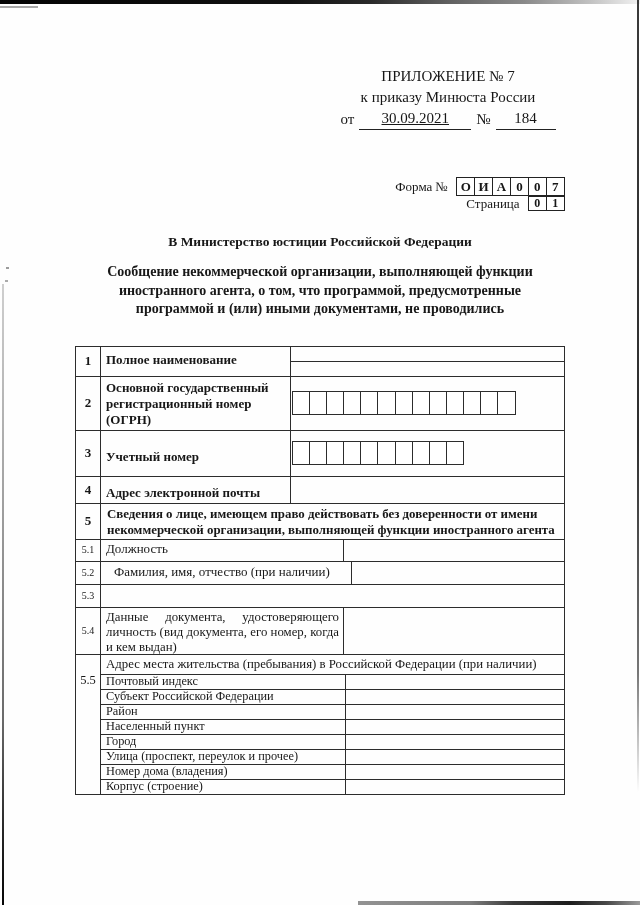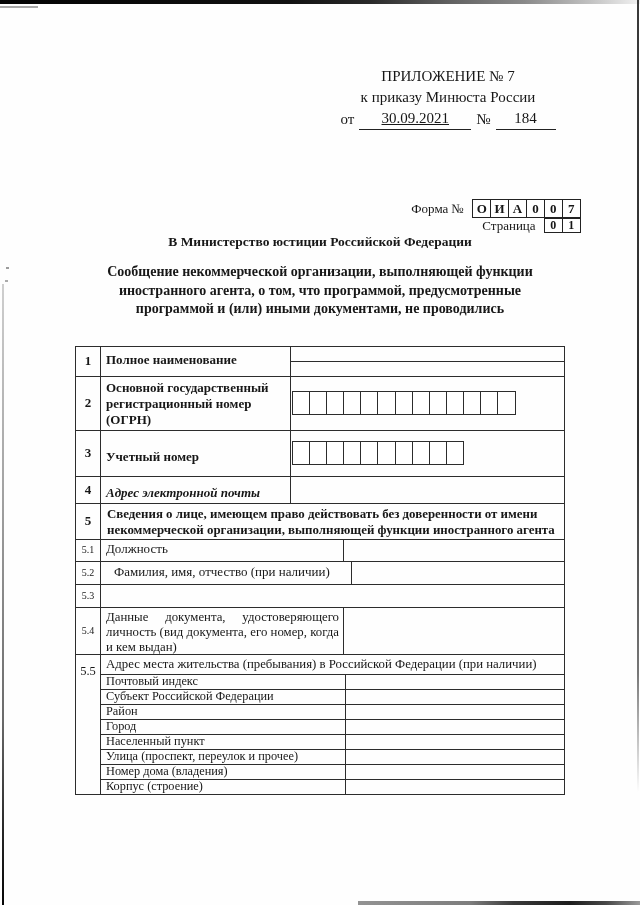--- a/index.html
+++ b/index.html
@@ -57,26 +57,25 @@
     border-bottom: 1.3px solid #222;
     text-align: center;
   }
   .uline-date { width: 112px; text-decoration: underline; }
   .uline-num { width: 60px; }
 
   
   .formcode {
     position: absolute;
     top: 177px;
-    right: 59px;
+    right: 75px;
     display: flex;
     flex-direction: column;
     align-items: flex-end;
     font-size: 13px;
-    margin-top: 22px;
   }
   .formcode-row { display: flex; align-items: center; }
   .formcode-label { margin-right: 8px; line-height: 14px; }
   .fcells { display: flex; }
   .fcell {
     width: 19.5px; height: 19px;
     border: 1.6px solid #222;
     margin-left: -1.6px;
     display: flex; align-items: center; justify-content: center;
     font-weight: bold; font-size: 13px;
@@ -125,21 +124,21 @@
   }
   .cell-value { flex: 1; position: relative; }
   .r1 { height: 29px; }
   .r1 .cell-label { display: flex; align-items: center; padding-top: 0; }
   .midline { position: absolute; left: 0; right: 0; top: 50%; border-top: 1.3px solid #2c2c2c; }
   .r2 { height: 54px; }
   .r2 .cell-label { line-height: 16px; }
   .r3 { height: 46px; }
   .r3 .cell-label { display: flex; align-items: center; padding-top: 10px; text-align: right; }
   .r4 { height: 27px; }
-  .r4 .cell-label { display: flex; align-items: center; padding-top: 8px; font-style: italic; }
+  .r4 .cell-label { display: flex; align-items: center; padding-top: 8px; }
   .boxes-wrap { display: flex; align-items: center; height: 100%; padding-left: 1px; }
   .dbox {
     width: 18.6px; height: 24px; flex: none;
     border: 1.5px solid #2c2c2c;
     margin-left: -1.5px;
     background: #fff;
   }
   .boxes-wrap .dbox:first-child { margin-left: 0; }
   .r5 { height: 36px; }
   .r5-text {
@@ -153,21 +152,21 @@
   .r51 { height: 22px; } .r52 { height: 23px; gap: 8px; } .r53 { height: 23px; }
   .r51 .cell-label, .r52 .cell-label, .r53 .cell-label { display: flex; align-items: center; padding-top: 0; }
   .r54 { height: 47px; }
   .r54 .cell-label { line-height: 15px; text-align: justify; font-size: 12.8px; }
 
   .r55 { display: flex; border-top: 1.4px solid #2c2c2c; }
   .r55-num {
     width: 25px; flex: none;
     border-right: 1.4px solid #2c2c2c;
     font-size: 12.5px;
-    padding-top: 9px;
+    padding-top: 18px;
     text-align: center;
   }
   .r55-body { flex: 1; display: flex; flex-direction: column; }
   .r55-header {
     height: 19px;
     font-size: 12.8px;
     padding: 2px 2px 0 5px;
     white-space: nowrap;
     overflow: hidden;
   }
@@ -330,25 +329,25 @@
             </div>
             <div class="subrow">
               <div class="subrow-label">Субъект Российской Федерации</div>
               <div class="subrow-value"></div>
             </div>
             <div class="subrow">
               <div class="subrow-label">Район</div>
               <div class="subrow-value"></div>
             </div>
             <div class="subrow">
+              <div class="subrow-label">Населенный пункт</div>
+              <div class="subrow-value"></div>
+            </div>
+            <div class="subrow">
               <div class="subrow-label">Город</div>
-              <div class="subrow-value"></div>
-            </div>
-            <div class="subrow">
-              <div class="subrow-label">Населенный пункт</div>
               <div class="subrow-value"></div>
             </div>
             <div class="subrow">
               <div class="subrow-label">Улица (проспект, переулок и прочее)</div>
               <div class="subrow-value"></div>
             </div>
             <div class="subrow">
               <div class="subrow-label">Номер дома (владения)</div>
               <div class="subrow-value"></div>
             </div>

